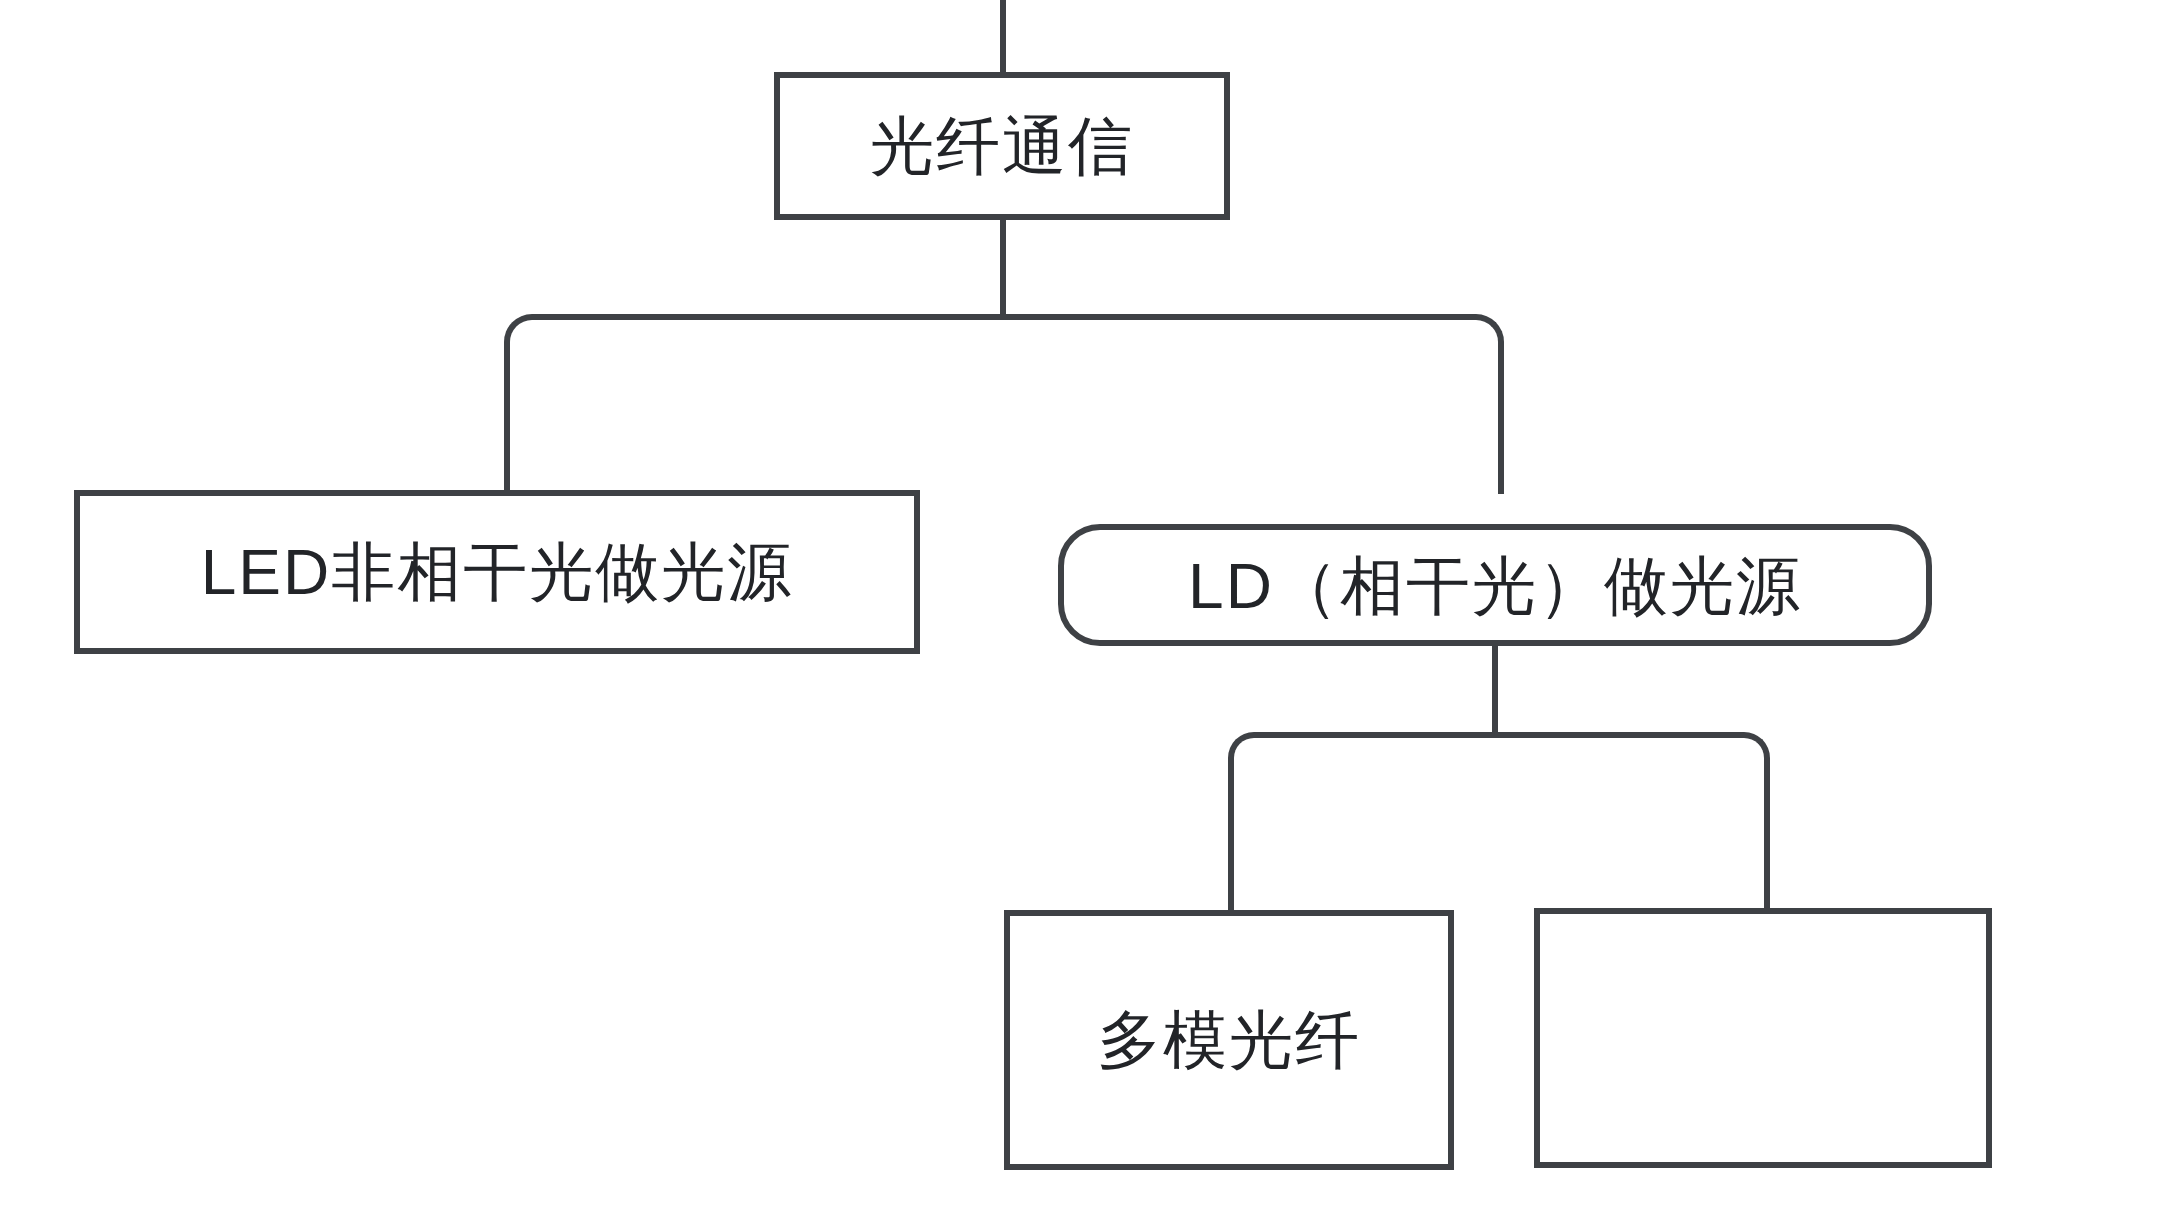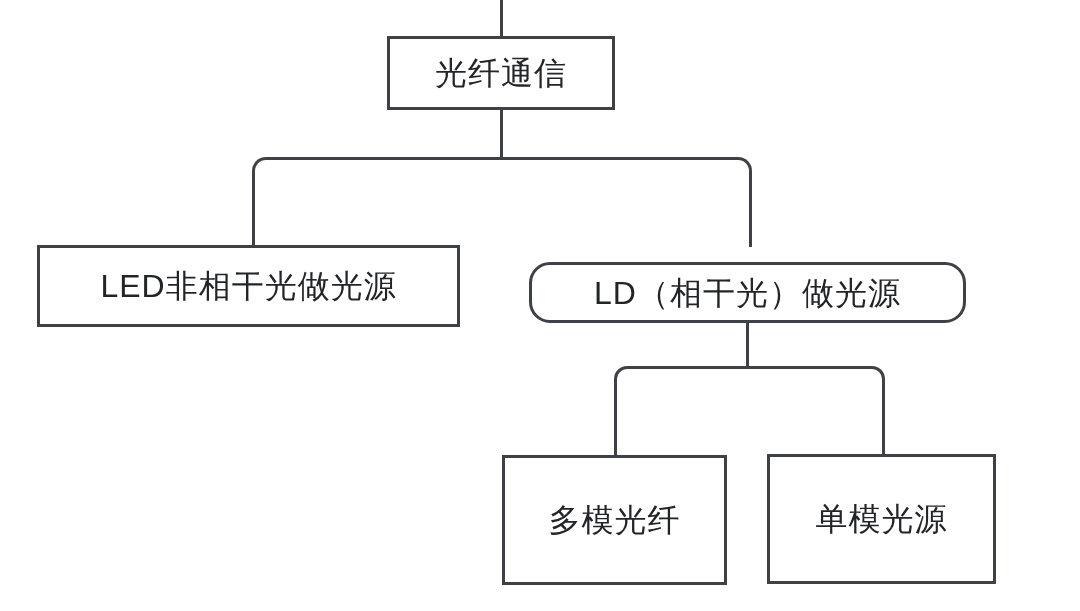--- a/index.html
+++ b/index.html
@@ -90,16 +90,15 @@
 
   <div class="node node-ld">
     <span class="txt-line">LD（相干光）做光源</span>
   </div>
 
   <div class="node node-multi">
     <span class="txt-line">多模光纤</span>
   </div>
 
   <div class="node node-single">
-    <span class="txt-line">单模光源</span>
   </div>
 
 </div>
 
 </body></html>

